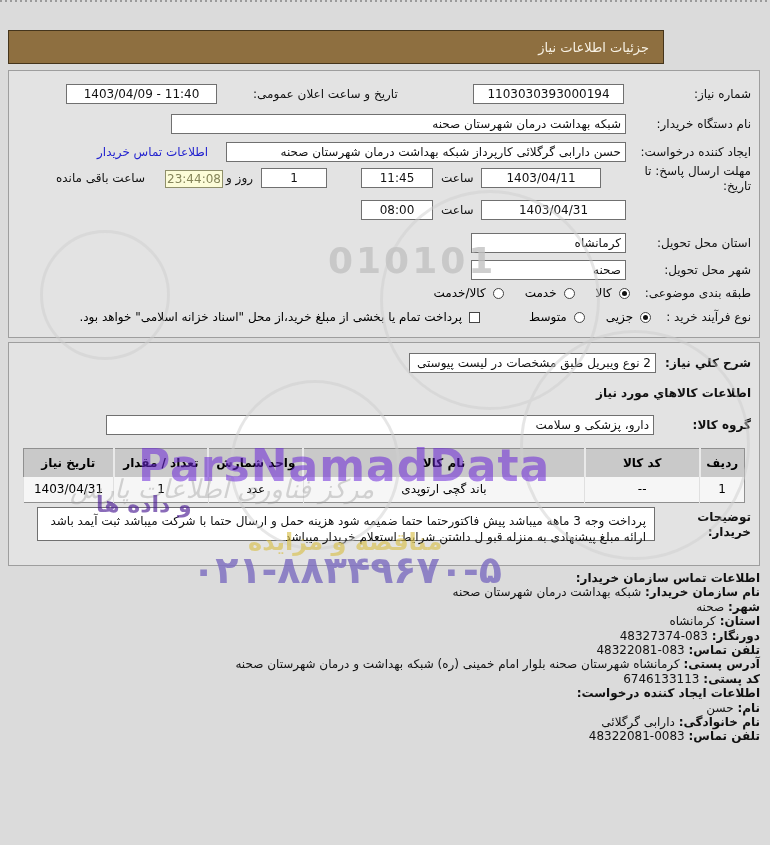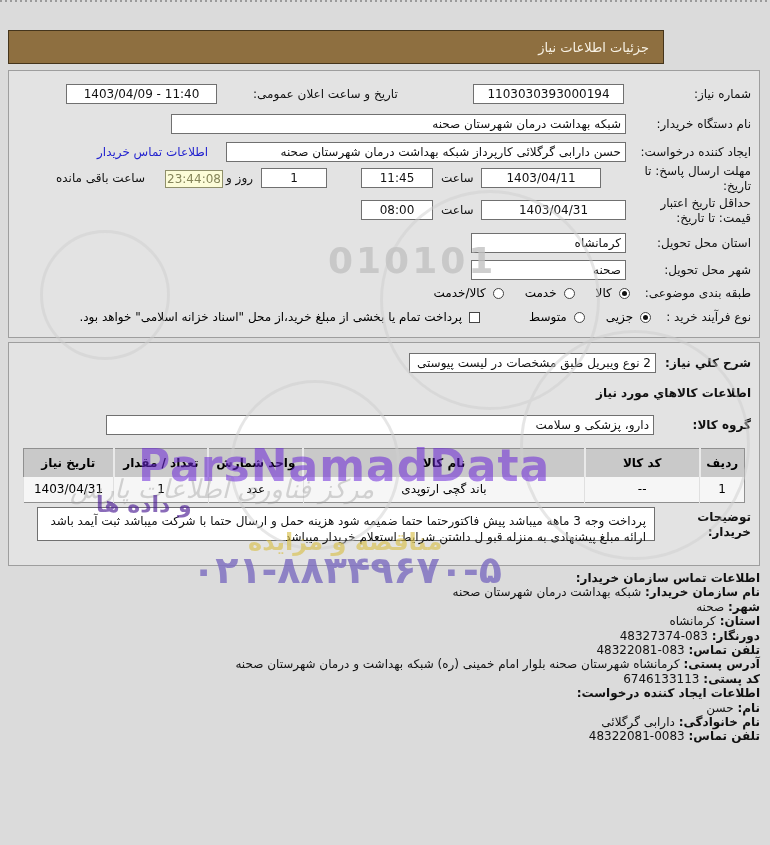--- a/index.html
+++ b/index.html
@@ -88,21 +88,20 @@
 
     <div class="lbl wrap" style="top:93px; right:8px; width:125px;">مهلت ارسال پاسخ: تا تاریخ:</div>
     <input class="inp center" style="top: 97px; left: 472px; width: 120px;" readonly="" value="1403/04/11">
     <div class="lbl" style="top:100px; left:432px;">ساعت</div>
     <input class="inp center" style="top: 97px; left: 352px; width: 72px;" readonly="" value="11:45">
     <input class="inp center" style="top: 97px; left: 252px; width: 66px;" readonly="" value="1">
     <div class="lbl" style="top:100px; left:217px;">روز و</div>
     <div class="timeleft" style="top:99px; left:156px; width:58px;">23:44:08</div>
     <div class="lbl" style="top:100px; left:47px;">ساعت باقی مانده</div>
 
-    <div class="lbl wrap" style="top:125px; right:8px; width:112px;">حداقل تاریخ اعتبار قیمت: تا تاریخ:</div>
     <input class="inp center" style="top: 129px; left: 472px; width: 145px;" readonly="" value="1403/04/31">
     <div class="lbl" style="top:132px; left:432px;">ساعت</div>
     <input class="inp center" style="top: 129px; left: 352px; width: 72px;" readonly="" value="08:00">
 
     <div class="lbl" style="top:165px; right:8px;">استان محل تحویل:</div>
     <input class="inp rtl" style="top: 162px; left: 462px; width: 155px;" readonly="" value="کرمانشاه">
 
     <div class="lbl" style="top:192px; right:8px;">شهر محل تحویل:</div>
     <input class="inp rtl" style="top: 189px; left: 462px; width: 155px;" readonly="" value="صحنه">
 

